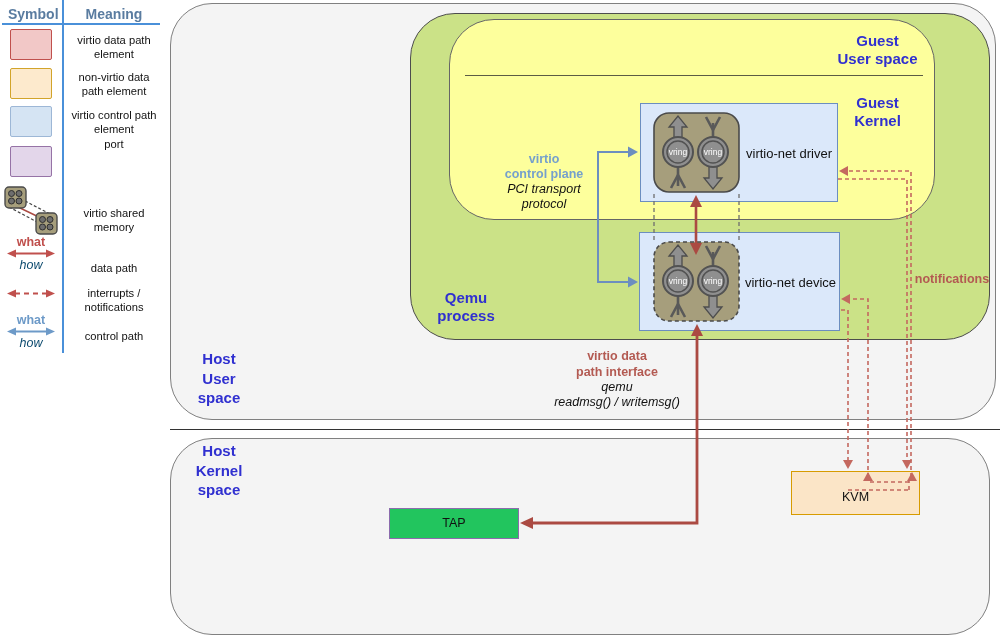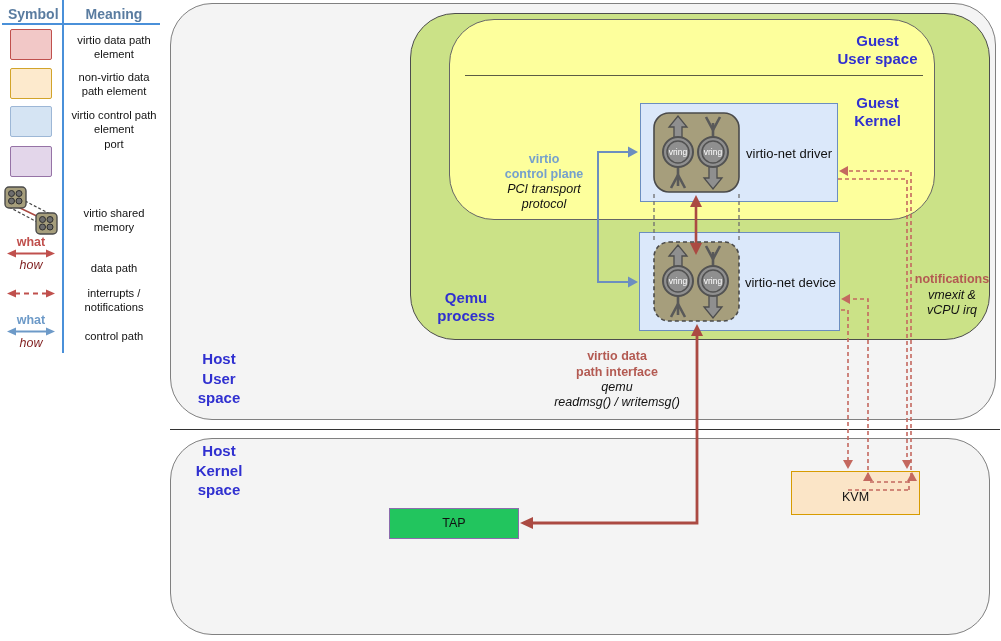--- a/index.html
+++ b/index.html
@@ -16,21 +16,21 @@
   .legend-vline{left:62px;top:0;width:0;height:353px;border-left:2.5px solid #4a90d9;}
   .swatch{left:10px;width:42px;height:31px;border-radius:2px;box-sizing:border-box;}
   .swatch-red{border:1.6px solid #c0504d;background:#f2c8c7;}
   .swatch-orange{border:1.6px solid #d2a42a;background:#fdeacd;}
   .swatch-blue{border:1.6px solid #9db7d6;background:#d5e4f3;}
   .swatch-purple{border:1.6px solid #9673a6;background:#e3d6ea;}
   .legend-meaning{left:66px;width:96px;font-size:11.2px;line-height:13.5px;color:#111;text-align:center;white-space:pre-line;}
   .whathow{left:6px;width:50px;display:flex;flex-direction:column;align-items:center;}
   .what-red{font-size:12.5px;font-weight:bold;color:#c0504d;line-height:13px;}
   .what-blue{font-size:12.5px;font-weight:bold;color:#6d9ac8;line-height:13px;}
-  .how-label{font-size:12.5px;font-style:italic;color:#7f1d1d;line-height:14px;}
+  .how-label{font-size:12.5px;font-style:italic;color:#0c4a6e;line-height:14px;}
 
   
   .host-box{background:#f4f4f4;border:1.6px solid #808080;border-radius:42px;box-sizing:border-box;}
   #host-user-box{left:170px;top:3px;width:826px;height:417px;}
   #host-kernel-box{left:170px;top:438px;width:820px;height:197px;}
   #host-separator{left:170px;top:429px;width:830px;height:0;border-top:1.5px solid #333;}
   #qemu-box{left:410px;top:13px;width:580px;height:327px;background:#cbe287;border:1.5px solid #4d4d4d;border-radius:45px;box-sizing:border-box;}
   #guest-box{left:449px;top:19px;width:486px;height:201px;background:#fdff9c;border:1.3px solid #666;border-radius:45px;box-sizing:border-box;}
   #guest-divider{left:465px;top:75px;width:458px;height:0;border-top:1.8px solid #5c5c44;}
 
@@ -198,22 +198,20 @@
 
   <div class="abs" style="left:488px;top:152px;width:112px;">
     <div class="ann-title-blue">virtio
 control plane</div>
     <div class="ann-sub" style="line-height:14.5px;">PCI transport
 protocol</div>
   </div>
 
   <div class="abs" style="left:906px;top:272px;width:92px;">
     <div class="ann-title-red">notifications</div>
-    <div class="ann-sub">vmexit &amp;
-vCPU irq</div>
   </div>
 
   <svg class="abs" style="left:0;top:0;" width="1001" height="641" viewBox="0 0 1001 641">
 
     <g>
       <line x1="654" y1="194" x2="654" y2="240" stroke="#6e6e6e" stroke-width="1.3" stroke-dasharray="4 3"></line>
       <line x1="739" y1="194" x2="739" y2="240" stroke="#6e6e6e" stroke-width="1.3" stroke-dasharray="4 3"></line>
     </g>
 
     <g>

